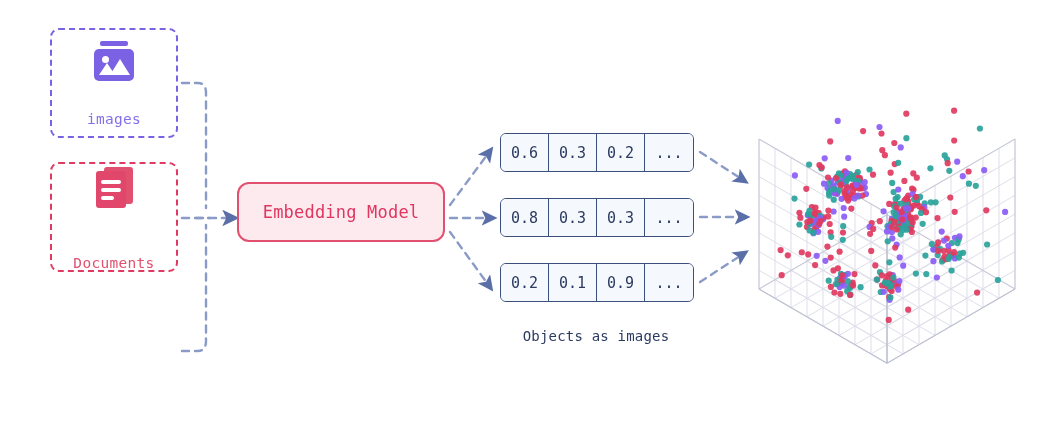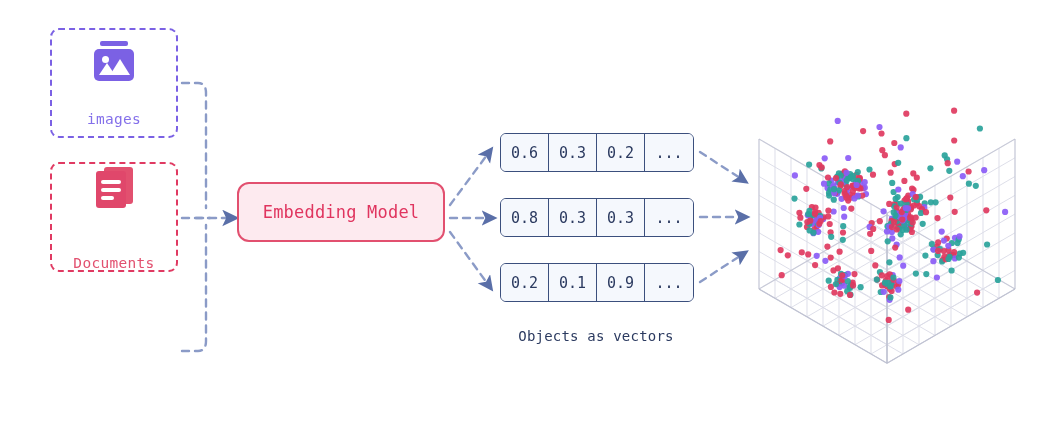--- a/index.html
+++ b/index.html
@@ -152,21 +152,21 @@
     <div class="vec-cell">0.3</div>
     <div class="vec-cell">...</div>
   </div>
   <div class="vec-row r2">
     <div class="vec-cell">0.2</div>
     <div class="vec-cell">0.1</div>
     <div class="vec-cell">0.9</div>
     <div class="vec-cell">...</div>
   </div>
 
-  <div class="vec-caption">Objects as vectors</div>
+  <div class="vec-caption">Objects as images</div>
 
   <svg id="cube" viewBox="0 0 322 372">
       <line x1="161.0" y1="186.8" x2="33.0" y2="261.0" stroke="#dcdde8" stroke-width="1" opacity="0.95"></line>
       <line x1="161.0" y1="186.8" x2="289.0" y2="261.0" stroke="#dcdde8" stroke-width="1" opacity="0.95"></line>
       <line x1="177.0" y1="196.0" x2="49.0" y2="270.3" stroke="#dcdde8" stroke-width="1" opacity="0.95"></line>
       <line x1="145.0" y1="196.0" x2="273.0" y2="270.3" stroke="#dcdde8" stroke-width="1" opacity="0.95"></line>
       <line x1="193.0" y1="205.3" x2="65.0" y2="279.6" stroke="#dcdde8" stroke-width="1" opacity="0.95"></line>
       <line x1="129.0" y1="205.3" x2="257.0" y2="279.6" stroke="#dcdde8" stroke-width="1" opacity="0.95"></line>
       <line x1="209.0" y1="214.6" x2="81.0" y2="288.8" stroke="#dcdde8" stroke-width="1" opacity="0.95"></line>
       <line x1="113.0" y1="214.6" x2="241.0" y2="288.8" stroke="#dcdde8" stroke-width="1" opacity="0.95"></line>

